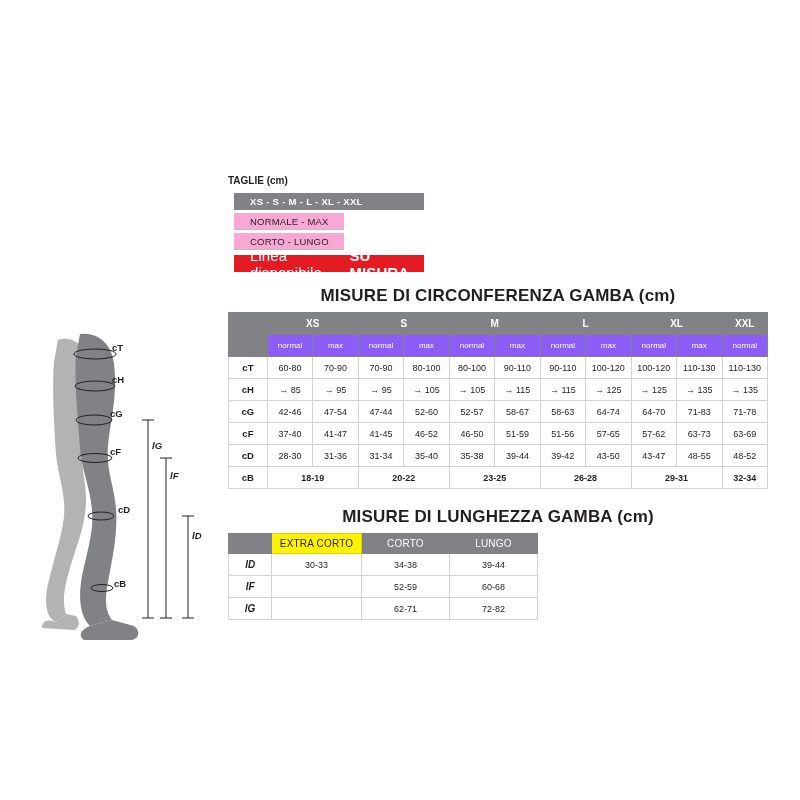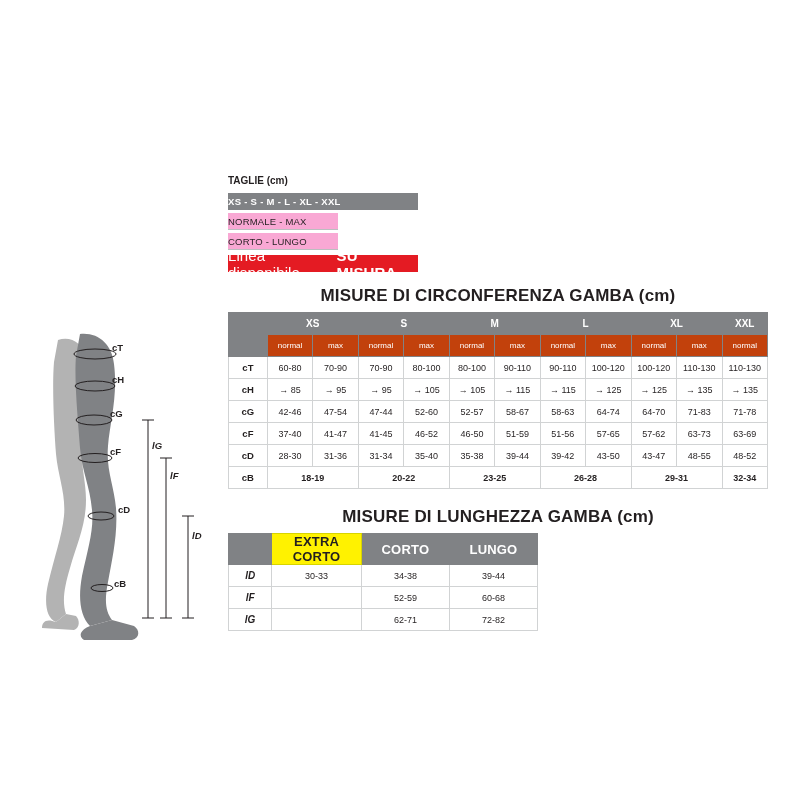--- a/index.html
+++ b/index.html
@@ -44,23 +44,24 @@
 
   
   .taglie-title { font-size: 10px; font-weight: bold; margin: 0 0 7px 0; }
 
   .band {
     height: 17px;
     display: flex;
     align-items: center;
     font-size: 9.5px;
     font-weight: bold;
-    padding-left: 0;
+    padding-left: 16px;
     box-sizing: border-box;
     margin-bottom: 3px;
+    margin-left: 6px;
   }
   .band.grey {
     background: #808285;
     color: #ffffff;
     width: 190px;
     letter-spacing: .3px;
   }
   .band.plain {
     background: #f9a8d4;
     border-bottom: 1px solid #bcbec0;
@@ -99,21 +100,21 @@
   #tbl-circ { margin-top: 3px; padding-left: 38px; }
   #tbl-circ .hdr-size {
     background: #808285;
     color: #ffffff;
     font-weight: bold;
     font-size: 10px;
     border-color: #808285;
     height: 18px;
   }
   #tbl-circ .hdr-sub {
-    background: #c2410c;
+    background: #8b5cf6;
     color: #ffffff;
     font-size: 8px;
     border-color: #808285;
     height: 18px;
   }
   #tbl-circ .hdr-blank {
     background: #808285;
     border-color: #808285;
   }
   #tbl-circ .rowlabel {
@@ -123,22 +124,22 @@
     background: #ffffff;
   }
   #tbl-circ tr.last td { font-weight: bold; }
   #tbl-circ td.val { color: #231f20; }
 
   
   #tbl-len { width: 310px; }
   #tbl-len .hdr {
     background: #808285;
     color: #ffffff;
-    font-weight: bold;
-    font-size: 13px;
+    font-weight: normal;
+    font-size: 10px;
     border-color: #808285;
     height: 19px;
     letter-spacing: .2px;
     margin-top: 43px;
   }
   #tbl-len .hdr.yellow {
     background: #fff200;
     color: #231f20;
     border-color: #d7d400;
   }

